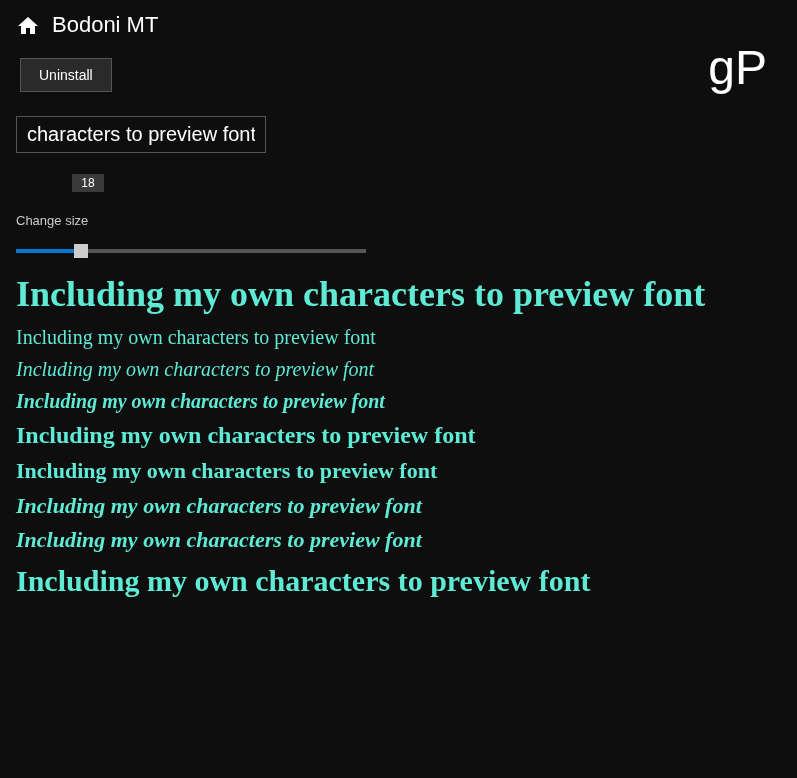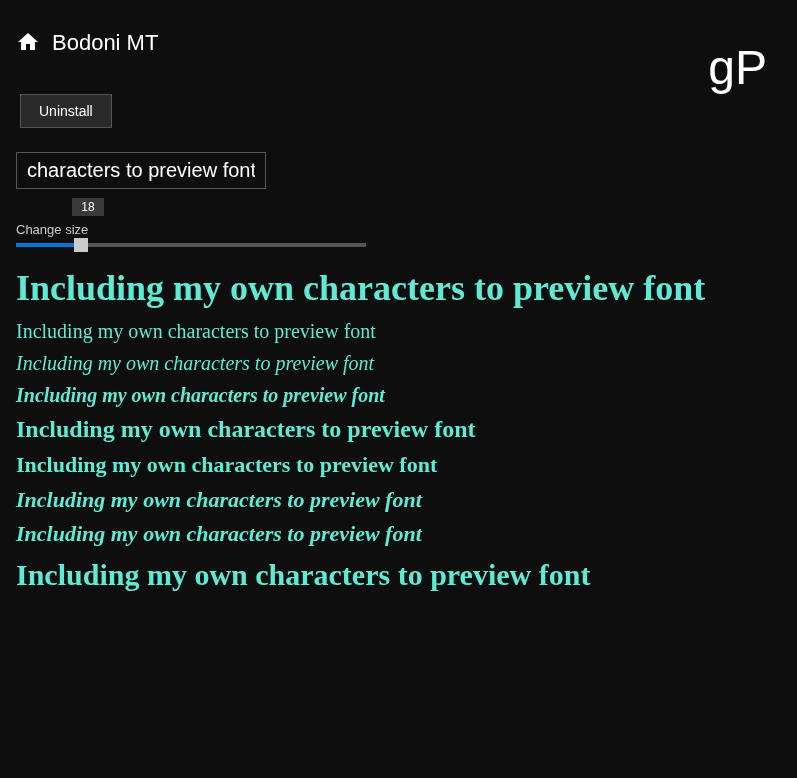--- a/index.html
+++ b/index.html
@@ -12,22 +12,22 @@
       background-color: #0e0e0e;
       color: #ffffff;
       font-family: 'Segoe UI', Arial, sans-serif;
       width: 797px;
       min-height: 778px;
       overflow-x: hidden;
     }
 
     .header {
       display: flex;
-      align-items: flex-start;
-      padding: 30px 16px;
+      align-items: flex-end;
+      padding: 12px 16px;
       gap: 12px;
     }
 
     .home-icon {
       width: 24px;
       height: 24px;
       fill: white;
     }
 
     .font-title {
@@ -67,24 +67,24 @@
       background-color: #0e0e0e;
       color: #ffffff;
       border: 1px solid #555;
       padding: 6px 10px;
       font-size: 20px;
       width: 250px;
       outline: none;
     }
 
     .size-control {
-      margin-top: 8px;
+      margin-top: 20px;
       display: flex;
       flex-direction: column;
-      gap: 2px;
+      gap: 17px;
     }
 
     .size-tooltip {
       display: inline-block;
       background-color: #3a3a3a;
       color: #ffffff;
       font-size: 12px;
       padding: 2px 6px;
       margin-left: 56px;
       margin-bottom: 2px;

